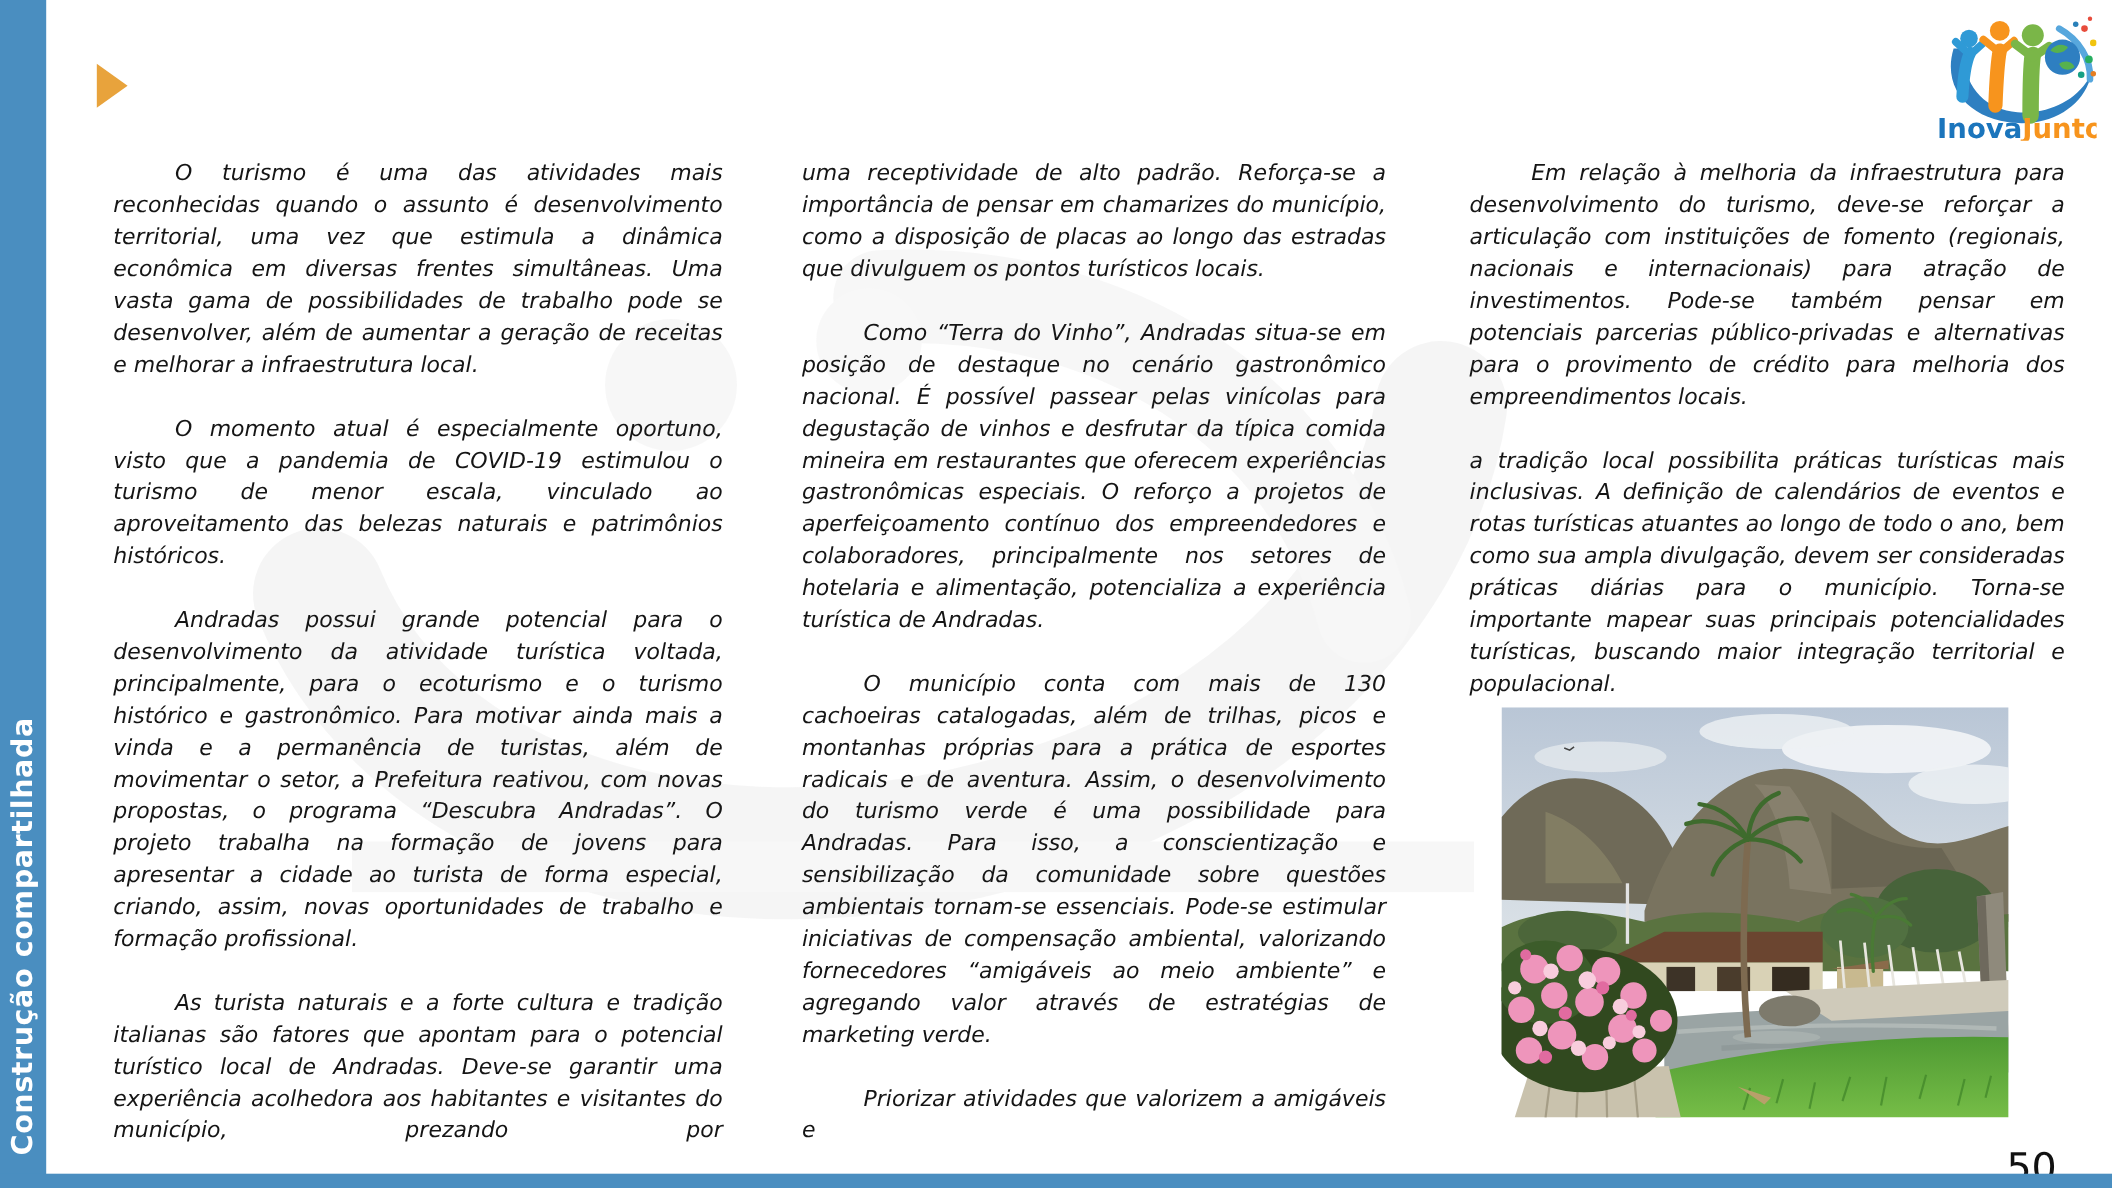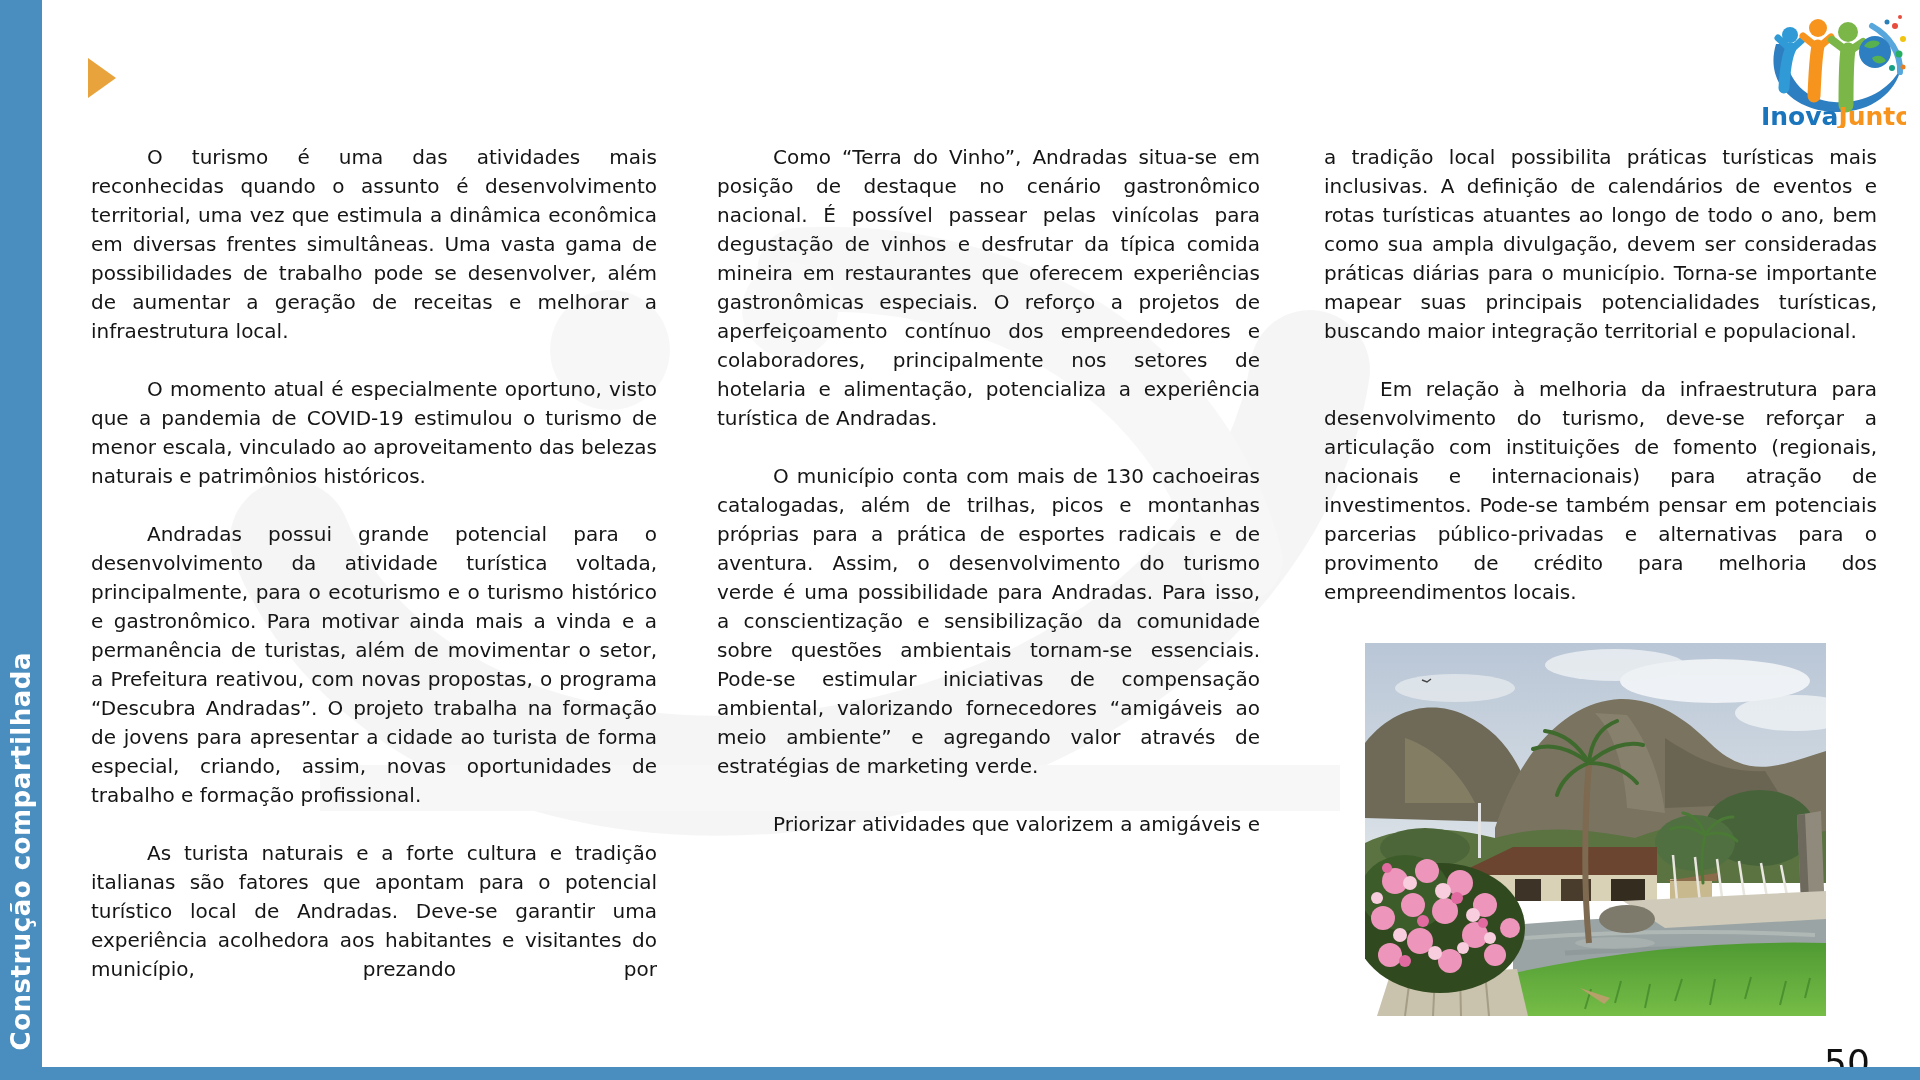--- a/index.html
+++ b/index.html
@@ -41,21 +41,21 @@
 
   
   .col{
     position:absolute;top:143px;z-index:2;
     font-size:20px;line-height:29px;color:#151515;
     text-align:justify;
   }
   .col-1{left:87px;width:570px;}
   .col-2{left:713px;width:547px;}
   .col-3{left:1320px;width:557px;}
-  .para{margin:0 0 29px 4px;text-indent:56px;}
+  .para{margin:0 0 29px 16px;text-indent:56px;font-style:italic;}
   .para.flush{text-indent:0;}
   .para.cont{text-align-last:justify;}
 
   
   .logo{position:absolute;left:1756px;top:10px;width:150px;height:118px;z-index:3;}
 
   
   .photo{
     position:absolute;left:1365px;top:643px;width:461px;height:373px;z-index:2;
     overflow:hidden;
@@ -122,28 +122,29 @@
 </svg>
 
 <div class="col col-1">
   <p class="para">O turismo é uma das atividades mais reconhecidas quando o assunto é desenvolvimento territorial, uma vez que estimula a dinâmica econômica em diversas frentes simultâneas. Uma vasta gama de possibilidades de trabalho pode se desenvolver, além de aumentar a geração de receitas e melhorar a infraestrutura local.</p>
   <p class="para">O momento atual é especialmente oportuno, visto que a pandemia de COVID-19 estimulou o turismo de menor escala, vinculado ao aproveitamento das belezas naturais e patrimônios históricos.</p>
   <p class="para">Andradas possui grande potencial para o desenvolvimento da atividade turística voltada, principalmente, para o ecoturismo e o turismo histórico e gastronômico. Para motivar ainda mais a vinda e a permanência de turistas, além de movimentar o setor, a Prefeitura reativou, com novas propostas, o programa “Descubra Andradas”. O projeto trabalha na formação de jovens para apresentar a cidade ao turista de forma especial, criando, assim, novas oportunidades de trabalho e formação profissional.</p>
   <p class="para cont">As turista naturais e a forte cultura e tradição italianas são fatores que apontam para o potencial turístico local de Andradas. Deve-se garantir uma experiência acolhedora aos habitantes e visitantes do município, prezando por</p>
 </div>
 
 <div class="col col-2">
+  <p class="para flush">uma receptividade de alto padrão. Reforça-se a importância de pensar em chamarizes do município, como a disposição de placas ao longo das estradas que divulguem os pontos turísticos locais.</p>
   <p class="para">Como “Terra do Vinho”, Andradas situa-se em posição de destaque no cenário gastronômico nacional. É possível passear pelas vinícolas para degustação de vinhos e desfrutar da típica comida mineira em restaurantes que oferecem experiências gastronômicas especiais. O reforço a projetos de aperfeiçoamento contínuo dos empreendedores e colaboradores, principalmente nos setores de hotelaria e alimentação, potencializa a experiência turística de Andradas.</p>
   <p class="para">O município conta com mais de 130 cachoeiras catalogadas, além de trilhas, picos e montanhas próprias para a prática de esportes radicais e de aventura. Assim, o desenvolvimento do turismo verde é uma possibilidade para Andradas. Para isso, a conscientização e sensibilização da comunidade sobre questões ambientais tornam-se essenciais. Pode-se estimular iniciativas de compensação ambiental, valorizando fornecedores “amigáveis ao meio ambiente” e agregando valor através de estratégias de marketing verde.</p>
   <p class="para cont">Priorizar atividades que valorizem a amigáveis e</p>
 </div>
 
 <div class="col col-3">
+  <p class="para">Em relação à melhoria da infraestrutura para desenvolvimento do turismo, deve-se reforçar a articulação com instituições de fomento (regionais, nacionais e internacionais) para atração de investimentos. Pode-se também pensar em potenciais parcerias público-privadas e alternativas para o provimento de crédito para melhoria dos empreendimentos locais.</p>
   <p class="para flush">a tradição local possibilita práticas turísticas mais inclusivas. A definição de calendários de eventos e rotas turísticas atuantes ao longo de todo o ano, bem como sua ampla divulgação, devem ser consideradas práticas diárias para o município. Torna-se importante mapear suas principais potencialidades turísticas, buscando maior integração territorial e populacional.</p>
-  <p class="para">Em relação à melhoria da infraestrutura para desenvolvimento do turismo, deve-se reforçar a articulação com instituições de fomento (regionais, nacionais e internacionais) para atração de investimentos. Pode-se também pensar em potenciais parcerias público-privadas e alternativas para o provimento de crédito para melhoria dos empreendimentos locais.</p>
 </div>
 
 <svg class="photo" viewBox="0 0 461 373" preserveAspectRatio="none">
   <defs>
     <linearGradient id="sky" x1="0" y1="0" x2="0" y2="1">
       <stop offset="0" stop-color="#b9c6d6"></stop>
         <stop offset="1" stop-color="#d9e0e6"></stop>
     </linearGradient>
     <linearGradient id="grass" x1="0" y1="0" x2="0" y2="1">
       <stop offset="0" stop-color="#4f9a33"></stop>

